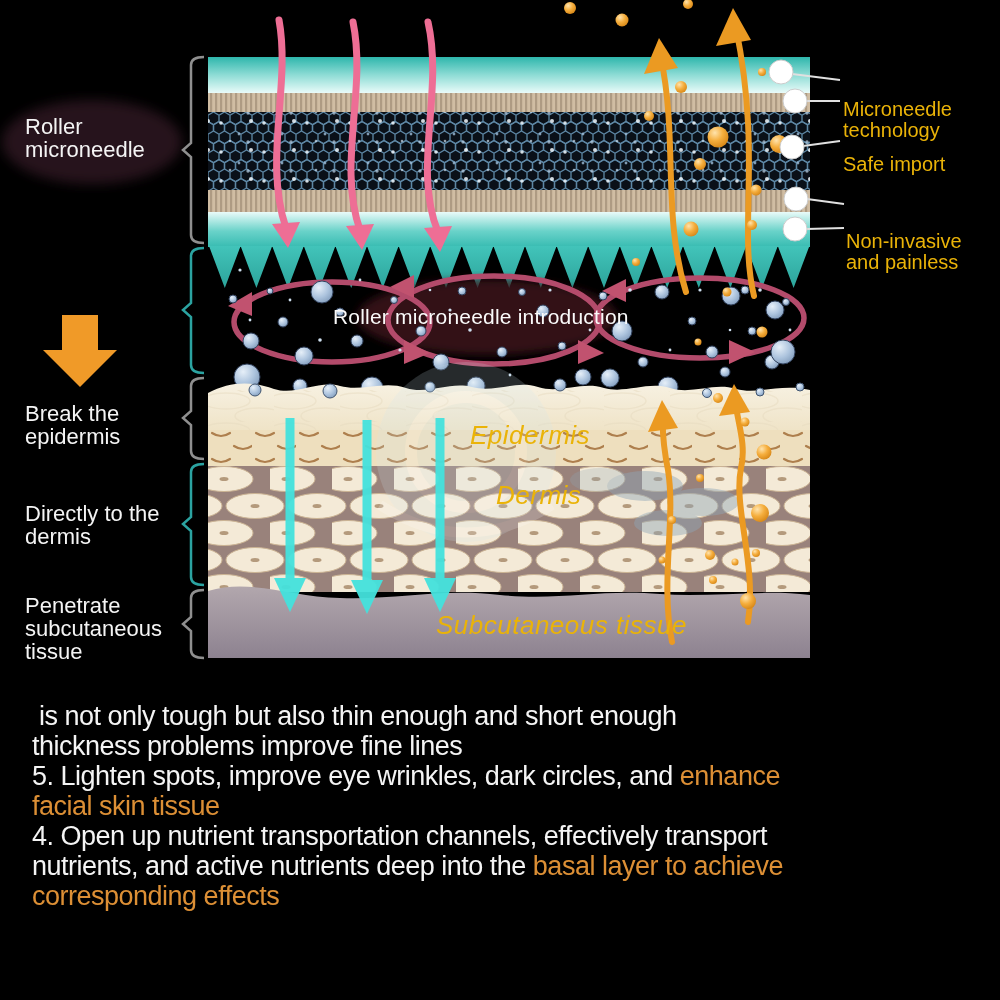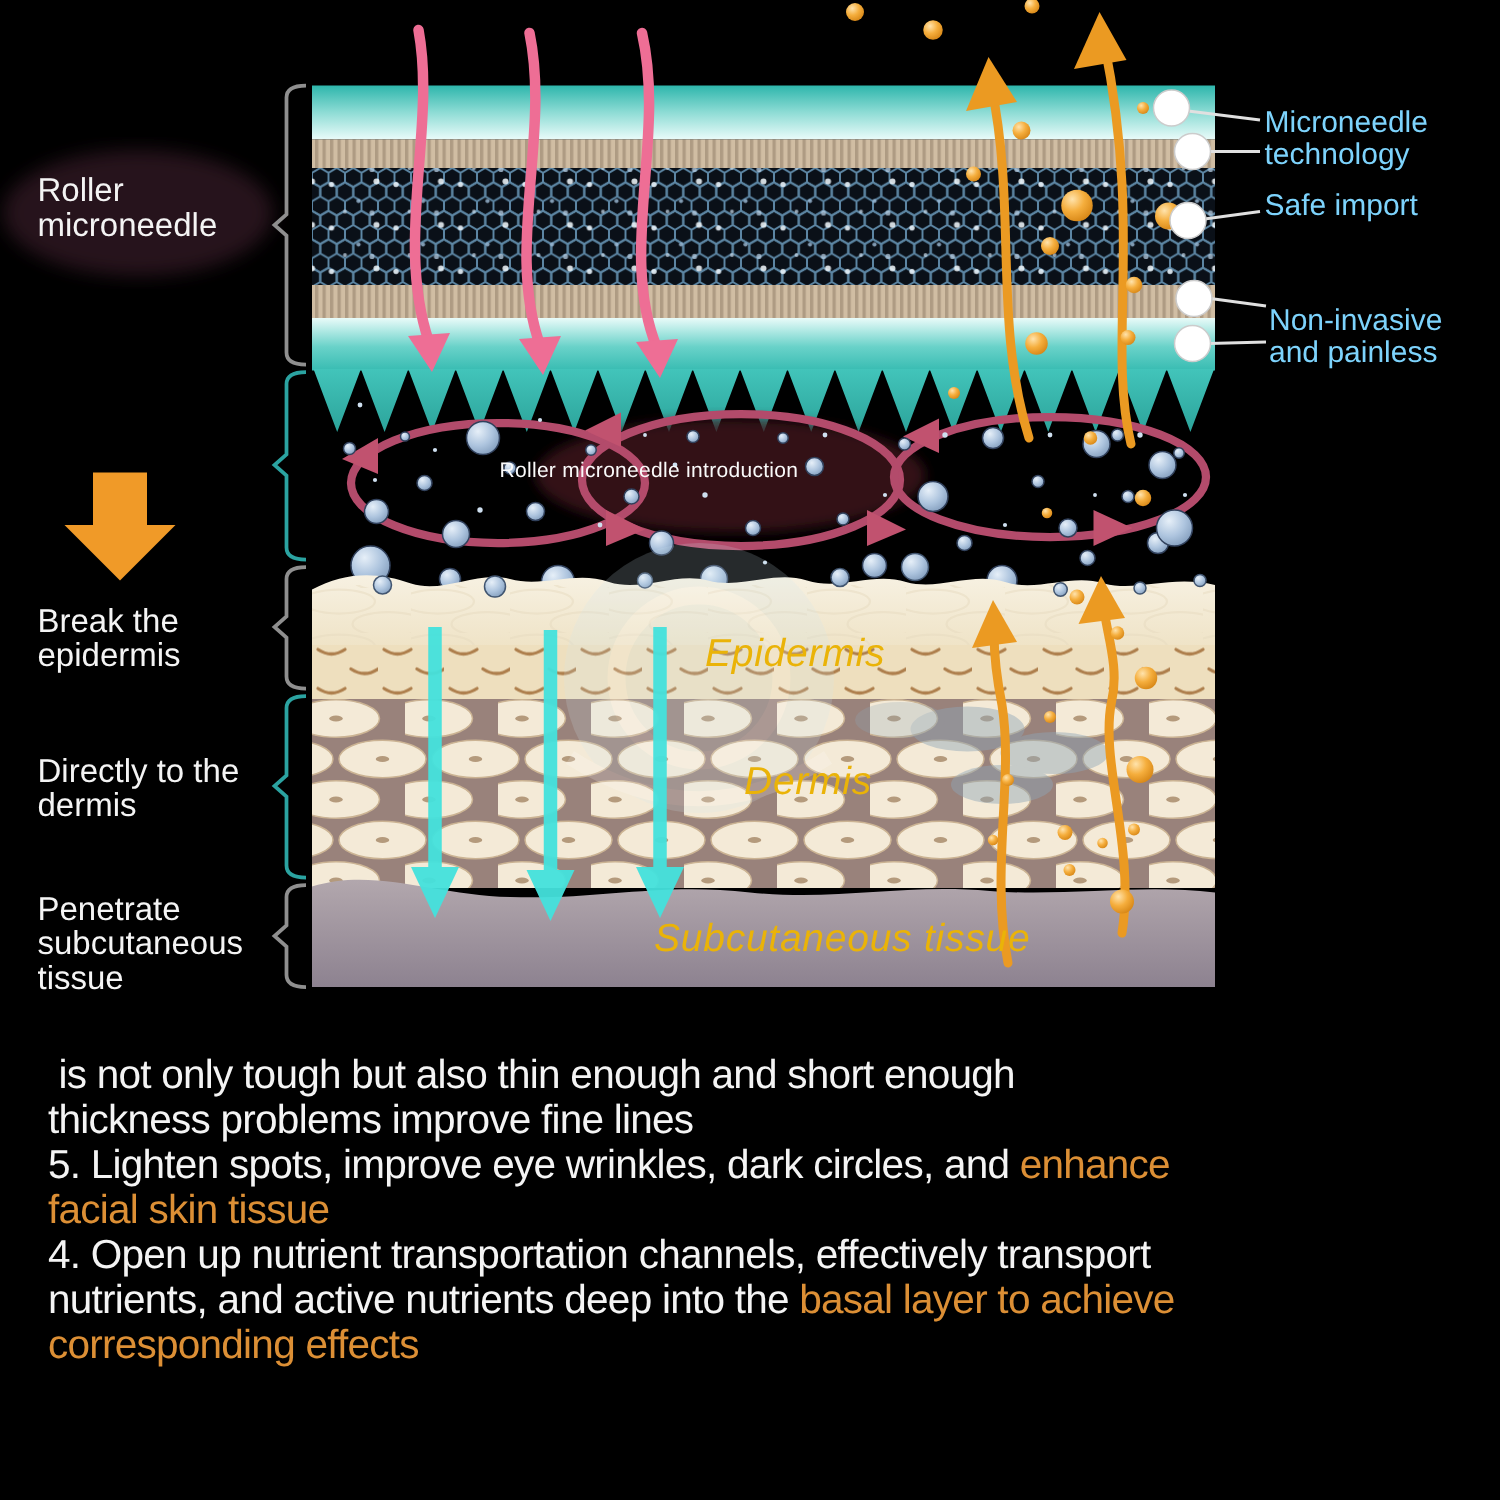--- a/index.html
+++ b/index.html
@@ -1,22 +1,22 @@
 <!DOCTYPE html>
 <html><head>
 <meta charset="utf-8">
 <style>
   html,body{margin:0;padding:0;background:#000;}
   .stage{position:relative;width:1000px;height:1000px;background:#000;overflow:hidden;
          font-family:"Liberation Sans", sans-serif;}
   .stage svg{position:absolute;left:0;top:0;}
   .lbl{position:absolute;color:#f4f4f4;line-height:23px;font-size:22px;}
-  .lbl-right{position:absolute;color:#7dd3fc;line-height:21px;font-size:20px;}
+  .lbl-right{position:absolute;color:#eab308;line-height:21px;font-size:20px;margin-top:27px;}
   .layer-lbl{position:absolute;color:#eab308;font-size:26px;letter-spacing:.5px;font-style:italic;}
-  .intro-lbl{position:absolute;color:#fafafa;font-size:14px;letter-spacing:.2px;}
+  .intro-lbl{position:absolute;color:#fafafa;font-size:21px;letter-spacing:.2px;}
   .features{position:absolute;left:32px;top:701px;width:950px;}
   .feature-line{white-space:pre;font-size:27px;line-height:30px;letter-spacing:-0.5px;color:#f4f4f4;}
   .seg-white{color:#f4f4f4;}
   .seg-orange{color:#dc8f35;}
 </style>
 </head>
 <body>
 
 <div class="stage">
 
@@ -328,21 +328,21 @@
 <div class="lbl" style="left:25px;top:402px;width:125px">Break the epidermis</div>
 <div class="lbl" style="left:25px;top:594px;width:150px">Penetrate subcutaneous tissue</div>
 <div class="lbl" style="left:25px;top:502px;width:160px">Directly to the dermis</div>
 
 <div class="lbl-right" style="left:843px;top:72px;width:135px">Microneedle technology</div>
 <div class="lbl-right" style="left:843px;top:127px;width:150px">Safe import</div>
 <div class="lbl-right" style="left:846px;top:204px;width:140px">Non-invasive and painless</div>
 
 <div class="intro-lbl" style="left:333px;top:305px">Roller microneedle introduction</div>
 <div class="layer-lbl" style="left:470px;top:420px">Epidermis</div>
-<div class="layer-lbl" style="left:496px;top:505px">Dermis</div>
+<div class="layer-lbl" style="left:496px;top:480px">Dermis</div>
 <div class="layer-lbl" style="left:436px;top:610px">Subcutaneous tissue</div>
 
 <div class="features">
       <div class="feature-line"><span class="seg-white"> is not only tough but also thin enough and short enough</span></div>
       <div class="feature-line"><span class="seg-white">thickness problems improve fine lines</span></div>
       <div class="feature-line"><span class="seg-white">5. Lighten spots, improve eye wrinkles, dark circles, and </span><span class="seg-orange">enhance</span></div>
       <div class="feature-line"><span class="seg-orange">facial skin tissue</span></div>
       <div class="feature-line"><span class="seg-white">4. Open up nutrient transportation channels, effectively transport</span></div>
       <div class="feature-line"><span class="seg-white">nutrients, and active nutrients deep into the </span><span class="seg-orange">basal layer to achieve</span></div>
       <div class="feature-line"><span class="seg-orange">corresponding effects</span></div>

